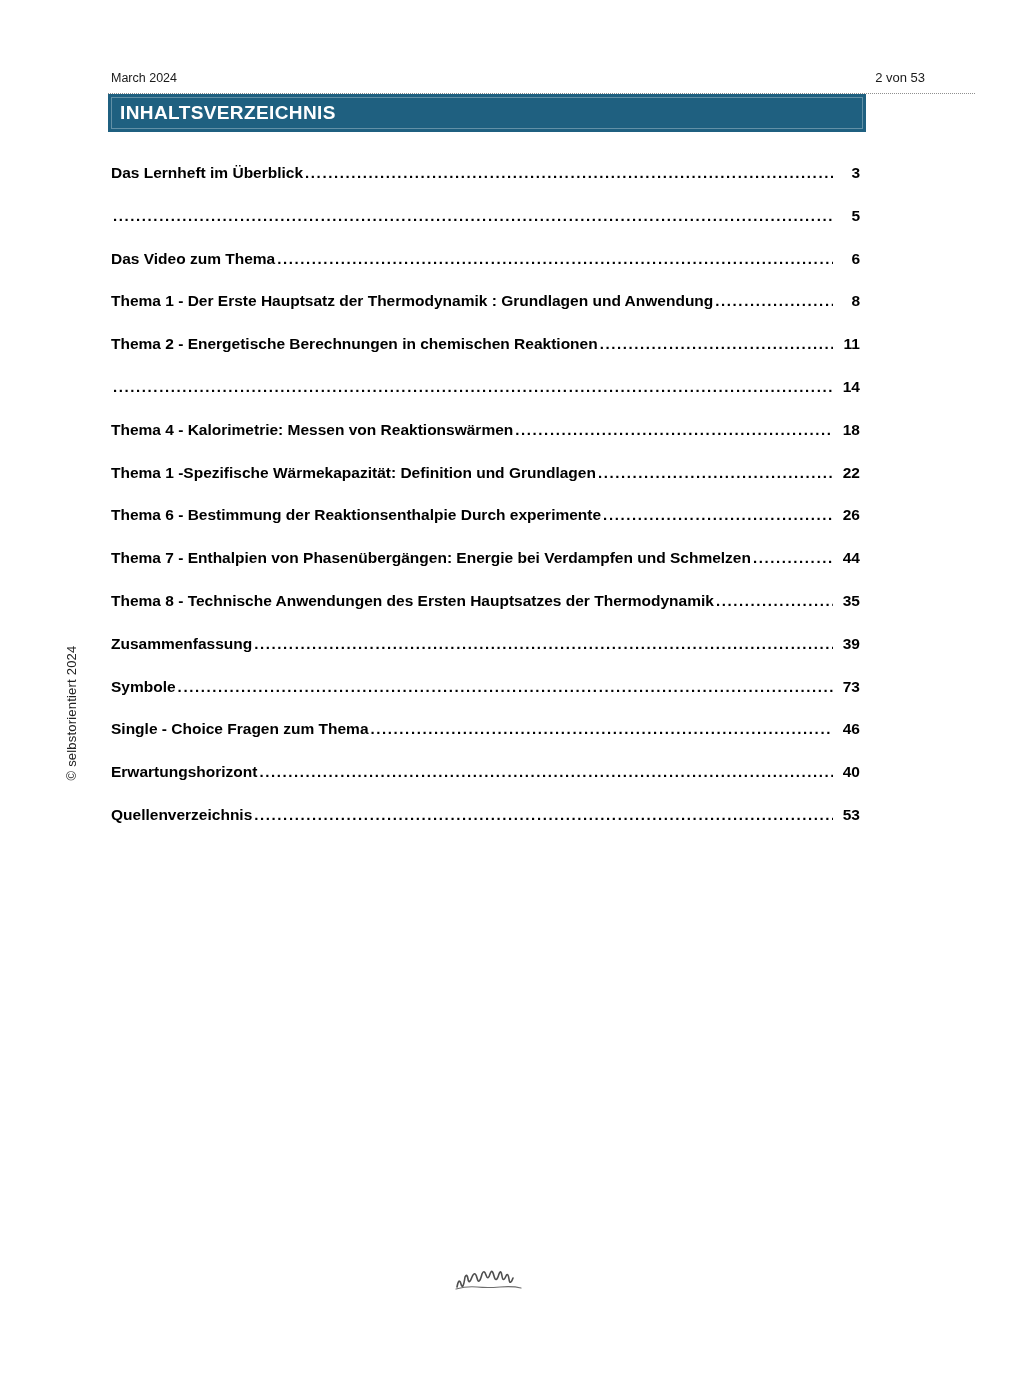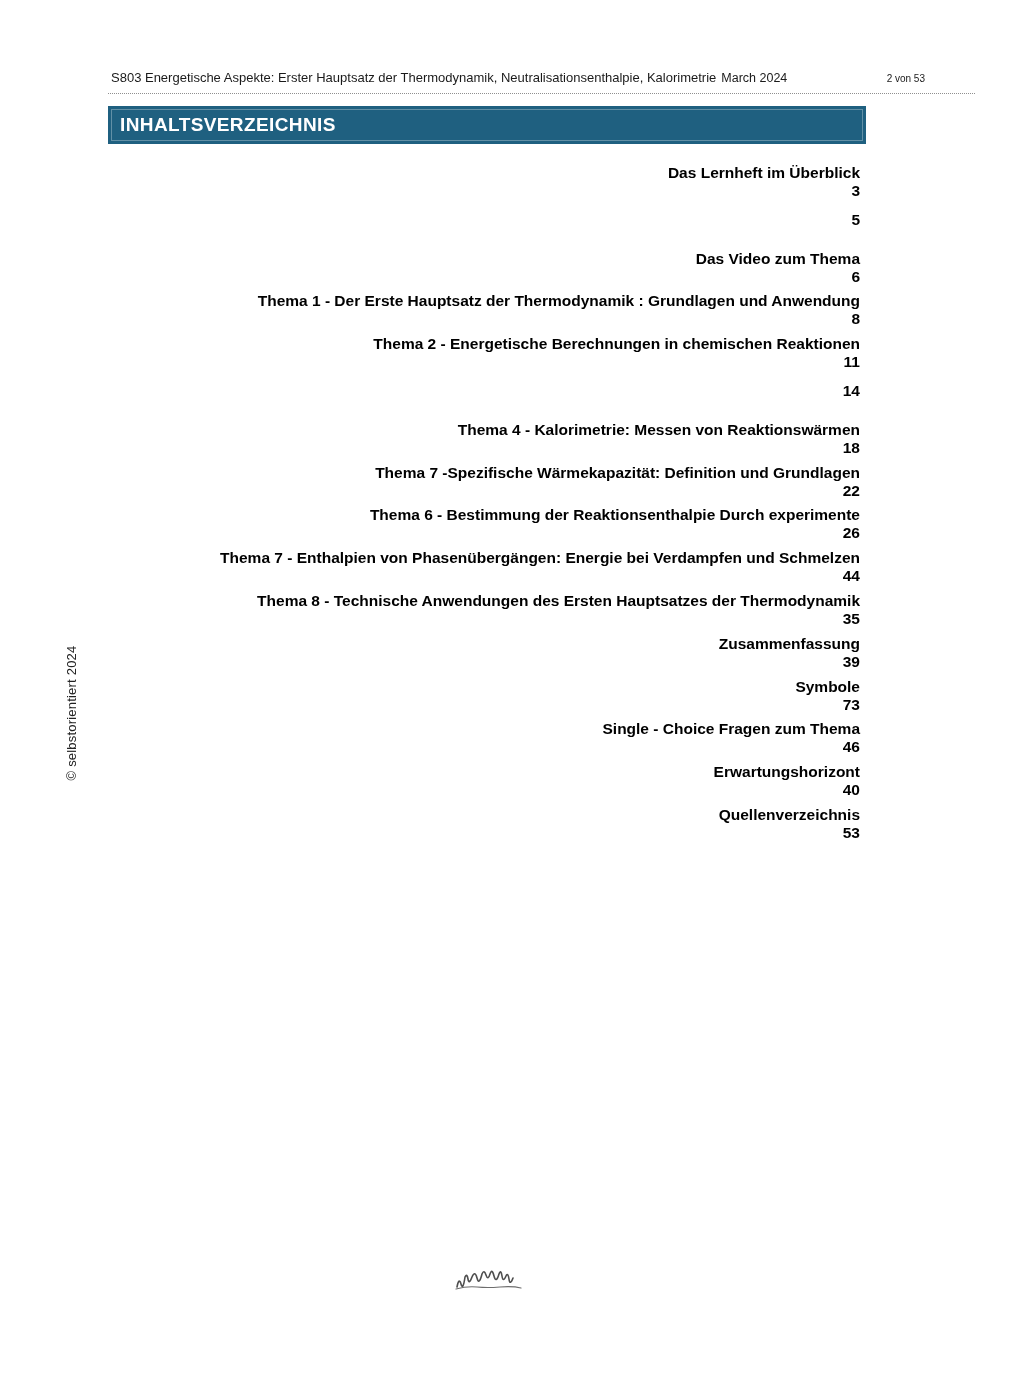--- a/index.html
+++ b/index.html
@@ -20,35 +20,35 @@
     top: 70px;
     width: 814px;
     display: flex;
     justify-content: space-between;
     align-items: baseline;
     font-size: 13px;
     color: #1a1a1a;
   }
   .header-left { display: flex; gap: 5px; align-items: baseline; white-space: nowrap; }
   .header-date { font-size: 12.5px; }
-  .header-page { font-size: 10px; }
+  .header-page { font-size: 13px; }
   .header-rule {
     position: absolute;
     left: 108px;
     top: 93px;
     width: 867px;
     height: 0;
     border-top: 1.5px dotted #8f8f8f;
   }
 
   
   .banner {
     position: absolute;
     left: 108px;
-    top: 106px;
+    top: 94px;
     width: 758px;
     height: 38px;
     box-sizing: border-box;
     display: flex;
     align-items: center;
     padding-left: 12px;
     color: #ffffff;
     font-size: 19px;
     font-weight: 700;
     letter-spacing: 0.4px;
@@ -63,27 +63,26 @@
 
   
   .toc {
     position: absolute;
     left: 111px;
     top: 164px;
     width: 749px;
   }
   .toc-row {
     display: flex;
-    align-items: flex-end;
+    align-items: flex-start;
     height: 22px;
     margin-bottom: 20.8px;
     font-weight: 700;
     font-size: 15.5px;
     color: #000;
-    flex-direction: column;
   }
   .toc-label { white-space: nowrap; }
   .toc-leader {
     flex: 1;
     overflow: hidden;
     white-space: nowrap;
     letter-spacing: 1.6px;
     padding: 0 2px;
     font-size: 15px;
   }
@@ -114,21 +113,20 @@
     height: 26px;
   }
 </style>
 </head>
 <body>
 
 <div class="page">
 
   <div class="header-row">
     <div class="header-left">
-      <span class="header-title">S803 Energetische Aspekte: Erster Hauptsatz der Thermodynamik, Neutralisationsenthalpie, Kalorimetrie</span>
       <span class="header-date">March 2024</span>
     </div>
     <span class="header-page">2 von 53</span>
   </div>
   <div class="header-rule"></div>
 
   <div class="banner" style="background-color: rgb(31, 96, 128);">
     <span>INHALTSVERZEICHNIS</span>
   </div>
 
@@ -160,21 +158,21 @@
     <div class="toc-row">
       <span class="toc-leader">................................................................................................................................................................................................................................................................................................................................</span>
       <span class="toc-page">14</span>
     </div>
     <div class="toc-row">
       <span class="toc-label">Thema 4 - Kalorimetrie: Messen von Reaktionswärmen</span>
       <span class="toc-leader">................................................................................................................................................................................................................................................................................................................................</span>
       <span class="toc-page">18</span>
     </div>
     <div class="toc-row">
-      <span class="toc-label">Thema 7 -Spezifische Wärmekapazität: Definition und Grundlagen</span>
+      <span class="toc-label">Thema 1 -Spezifische Wärmekapazität: Definition und Grundlagen</span>
       <span class="toc-leader">................................................................................................................................................................................................................................................................................................................................</span>
       <span class="toc-page">22</span>
     </div>
     <div class="toc-row">
       <span class="toc-label">Thema 6 - Bestimmung der Reaktionsenthalpie Durch experimente</span>
       <span class="toc-leader">................................................................................................................................................................................................................................................................................................................................</span>
       <span class="toc-page">26</span>
     </div>
     <div class="toc-row">
       <span class="toc-label">Thema 7 - Enthalpien von Phasenübergängen: Energie bei Verdampfen und Schmelzen</span>

